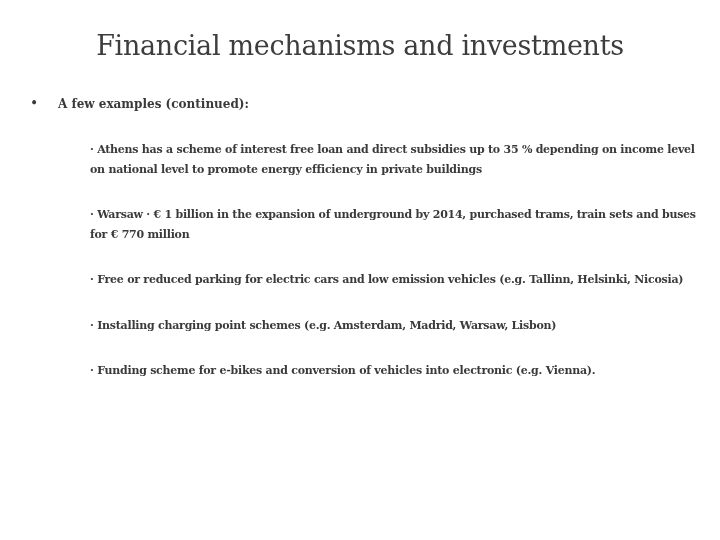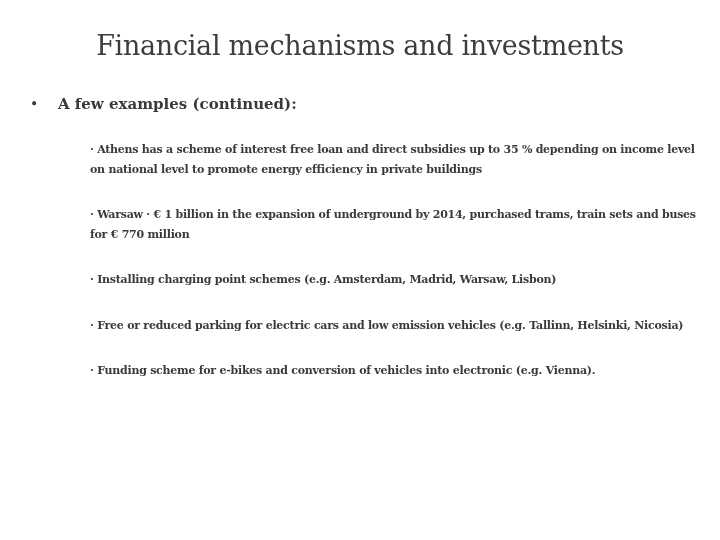--- a/index.html
+++ b/index.html
@@ -36,21 +36,21 @@
       align-items: baseline;
     }
     .bullet-dot {
       display: inline-block;
       width: 28px;
       font-size: 14px;
       color: #3a3a3a;
     }
     .top-bullet-text {
       font-family: "DejaVu Serif", serif;
-      font-size: 15px;
+      font-size: 12px;
       font-weight: bold;
       color: #3a3a3a;
     }
     .items {
       position: absolute;
       top: 140px;
       left: 90px;
       width: 610px;
       list-style: none;
       margin: 0;
@@ -73,16 +73,16 @@
 <h1 class="slide-title">Financial mechanisms and investments</h1>
 
 <div class="top-bullet">
   <span class="bullet-dot">•</span>
   <span class="top-bullet-text">A few examples (continued):</span>
 </div>
 
 <ul class="items">
   <li class="item">· Athens has a scheme of interest free loan and direct subsidies up to 35 % depending on income level on national level to promote energy efficiency in private buildings</li>
   <li class="item">· Warsaw · € 1 billion  in the expansion of underground by 2014, purchased trams, train sets and buses for € 770 million</li>
+  <li class="item">· Free or reduced parking for electric cars and low emission vehicles (e.g. Tallinn, Helsinki, Nicosia)</li>
   <li class="item">· Installing charging point schemes (e.g. Amsterdam, Madrid, Warsaw, Lisbon)</li>
-  <li class="item">· Free or reduced parking for electric cars and low emission vehicles (e.g. Tallinn, Helsinki, Nicosia)</li>
   <li class="item">· Funding scheme for e-bikes and conversion of vehicles into electronic (e.g. Vienna).</li>
 </ul>
 
 </body></html>

